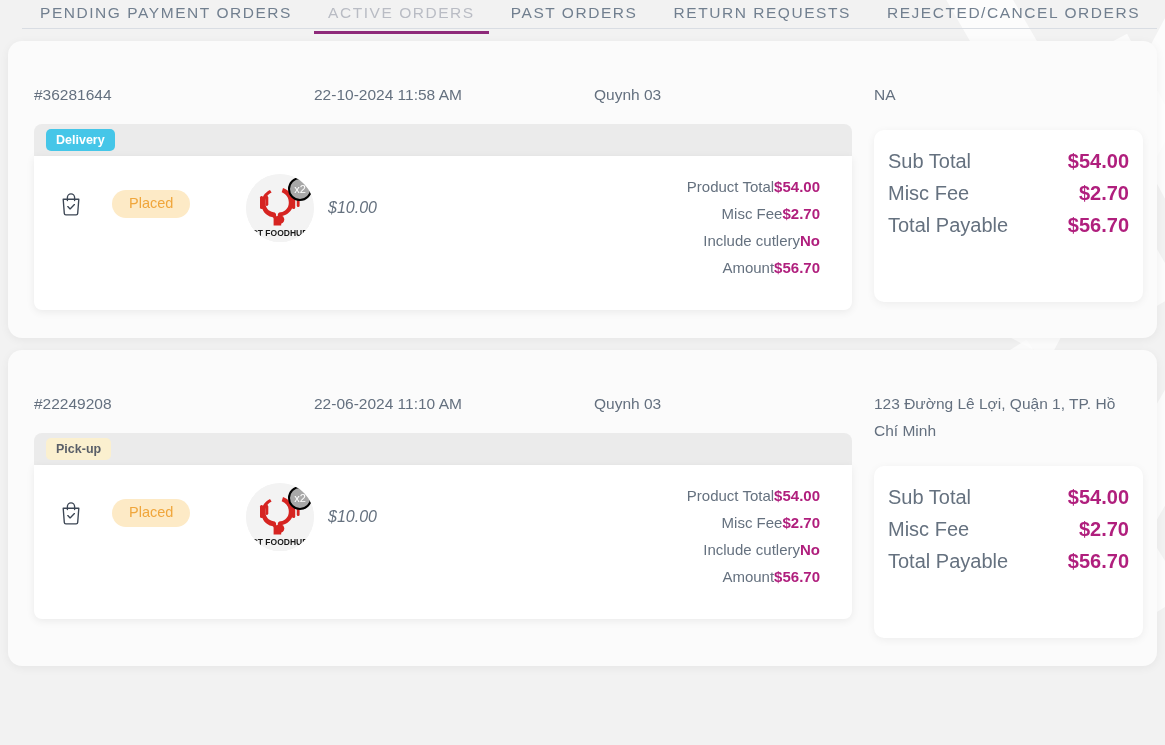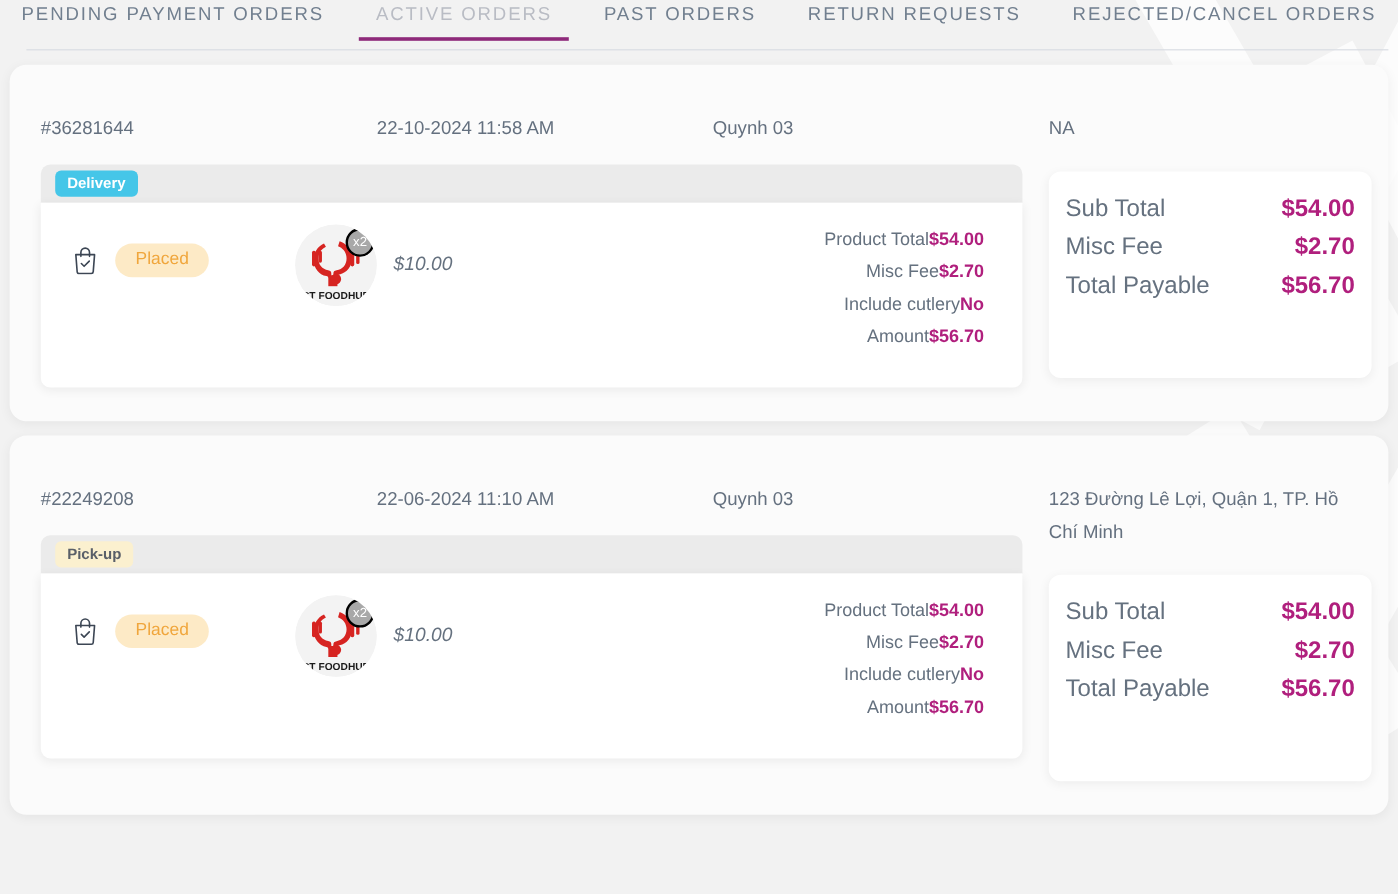--- a/index.html
+++ b/index.html
@@ -34,25 +34,25 @@
   .wm3 { width: 58px; height: 330px; left: 1126px; top: 300px; transform: rotate(30deg); }
   .wm4 { width: 50px; height: 300px; left: 1060px; top: 330px; transform: rotate(-32deg); }
   .wm5 { width: 44px; height: 260px; left: 980px; top: 370px; transform: rotate(32deg); }
   .wm6 { width: 44px; height: 240px; left: 1142px; top: 30px; transform: rotate(-28deg); }
 
   .page { position: relative; z-index: 1; width: 1165px; }
 
   
   .tabbar {
     position: relative;
-    height: 42px;
+    height: 29px;
+    padding-left: 22px;
     display: flex;
     align-items: flex-start;
     gap: 0;
-    justify-content: space-between;
   }
   .tabbar::after {
     content: "";
     position: absolute;
     left: 22px;
     right: 8px;
     bottom: 0;
     height: 1px;
     background: #d9dde3;
   }
@@ -162,21 +162,21 @@
   }
 
   .status-col { flex: 0 0 212px; padding-left: 26px; }
   .status-title {
     font-size: 19px;
     font-weight: bold;
     color: #2f3847;
     letter-spacing: 0.2px;
     margin-bottom: 16px;
   }
-  .status-row { display: flex; align-items: center; gap: 14px; }
+  .status-row { display: flex; align-items: center; gap: 30px; }
   .bag-icon { width: 22px; height: 24px; flex: 0 0 auto; }
   .status-pill {
     background: #fdeac6;
     color: #f0a63c;
     font-size: 14.5px;
     border-radius: 14px;
     padding: 5px 17px;
     line-height: 1.2;
   }
 

